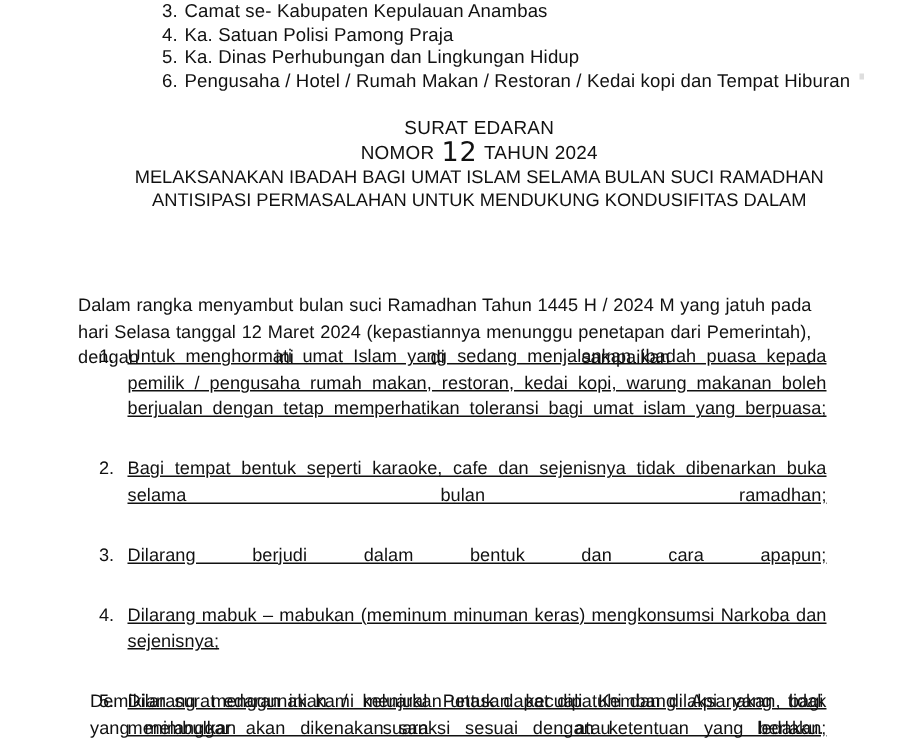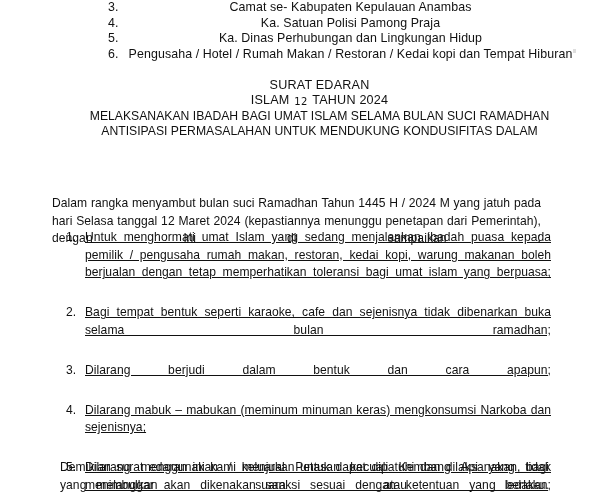--- a/index.html
+++ b/index.html
@@ -37,21 +37,20 @@
     display: flex;
     align-items: baseline;
     white-space: nowrap;
   }
   .addressee-num {
     width: 15px;
     flex: 0 0 15px;
   }
   .addressee-text {
     flex: 1 1 auto;
-    text-align: center;
   }
 
   
   .title-block {
     position: absolute;
     left: 16px;
     top: 78px;
     width: 607px;
     text-align: center;
     font-size: 12.6px;
@@ -60,21 +59,21 @@
   }
   .title-line {
     white-space: nowrap;
   }
   .title-wide {
     font-size: 12.2px;
     letter-spacing: 0px;
   }
   .hand-number {
     font-family: "DejaVu Sans", sans-serif;
-    font-size: 10px;
+    font-size: 18px;
     font-weight: 400;
     letter-spacing: 0.4px;
     padding: 0 1px;
     position: relative;
     top: 0.5px;
   }
 
   
   .body-para {
     position: absolute;
@@ -161,21 +160,21 @@
     </div>
     <div class="addressee-row">
       <span class="addressee-num">6.</span>
       <span class="addressee-text">Pengusaha / Hotel / Rumah Makan / Restoran / Kedai kopi dan Tempat Hiburan</span>
     </div>
   </div>
 
   <div class="title-block">
     <div class="title-line">SURAT EDARAN</div>
     <div class="title-line">
-      <span>ISLAM</span> <span class="hand-number">12</span> <span>TAHUN 2024</span>
+      <span>NOMOR</span> <span class="hand-number">12</span> <span>TAHUN 2024</span>
     </div>
     <div class="title-line title-wide">MELAKSANAKAN IBADAH BAGI UMAT ISLAM SELAMA BULAN SUCI RAMADHAN</div>
     <div class="title-line title-wide">ANTISIPASI PERMASALAHAN UNTUK MENDUKUNG KONDUSIFITAS DALAM</div>
   </div>
 
   <div class="body-para" id="intro-para">Dalam rangka menyambut bulan suci Ramadhan Tahun 1445 H / 2024 M yang jatuh pada hari Selasa tanggal 12 Maret 2024 (kepastiannya menunggu penetapan dari Pemerintah), dengan ini di sampaikan :</div>
 
   <div class="main-list">
     <div class="main-item">
       <span class="main-num">1.</span>

